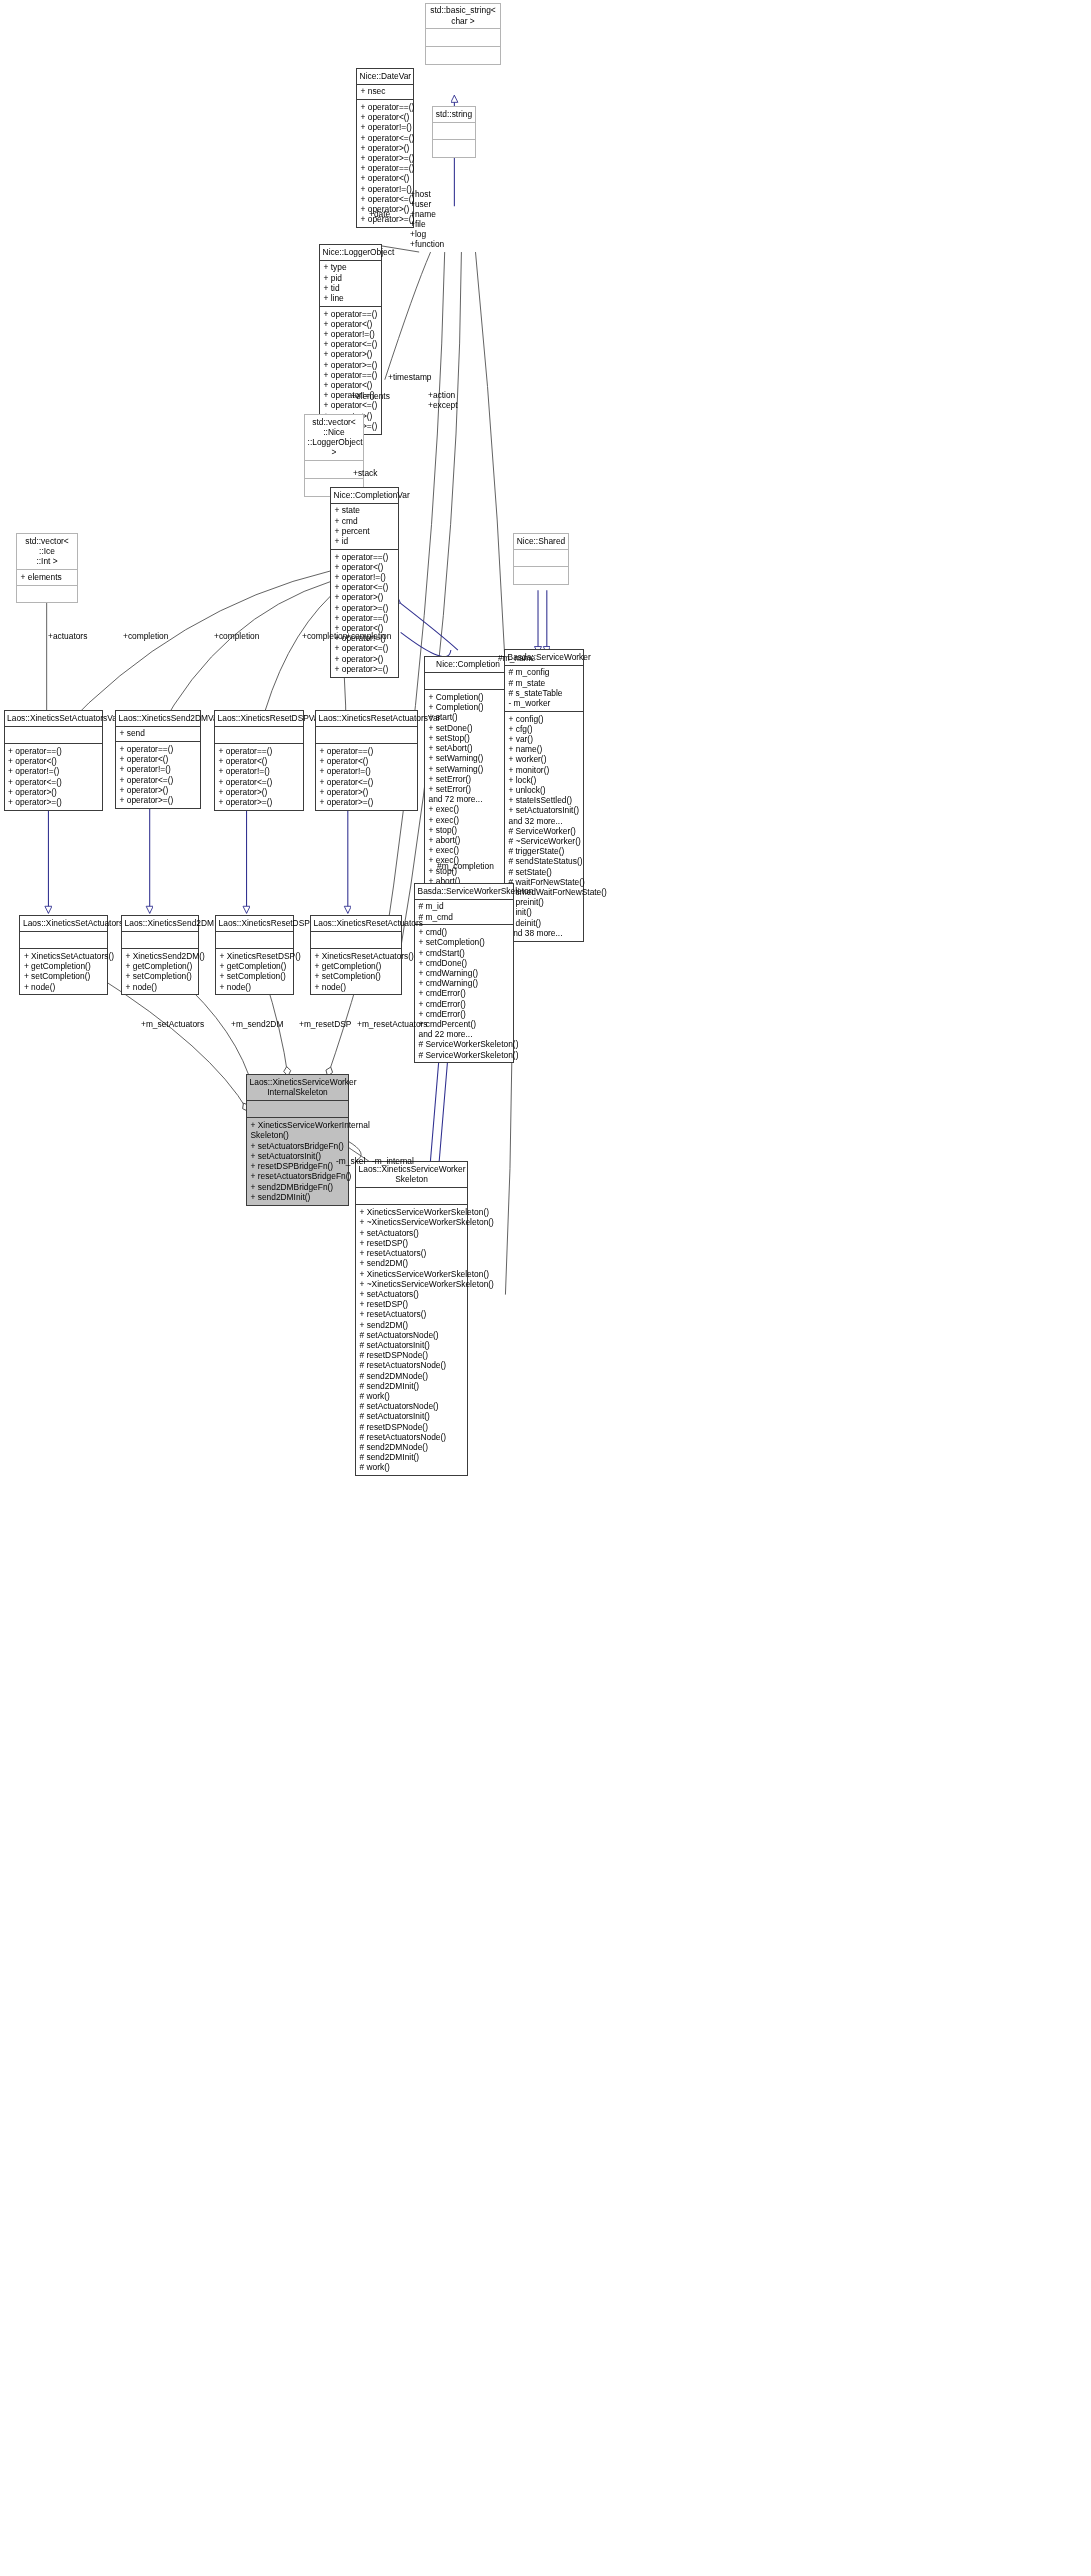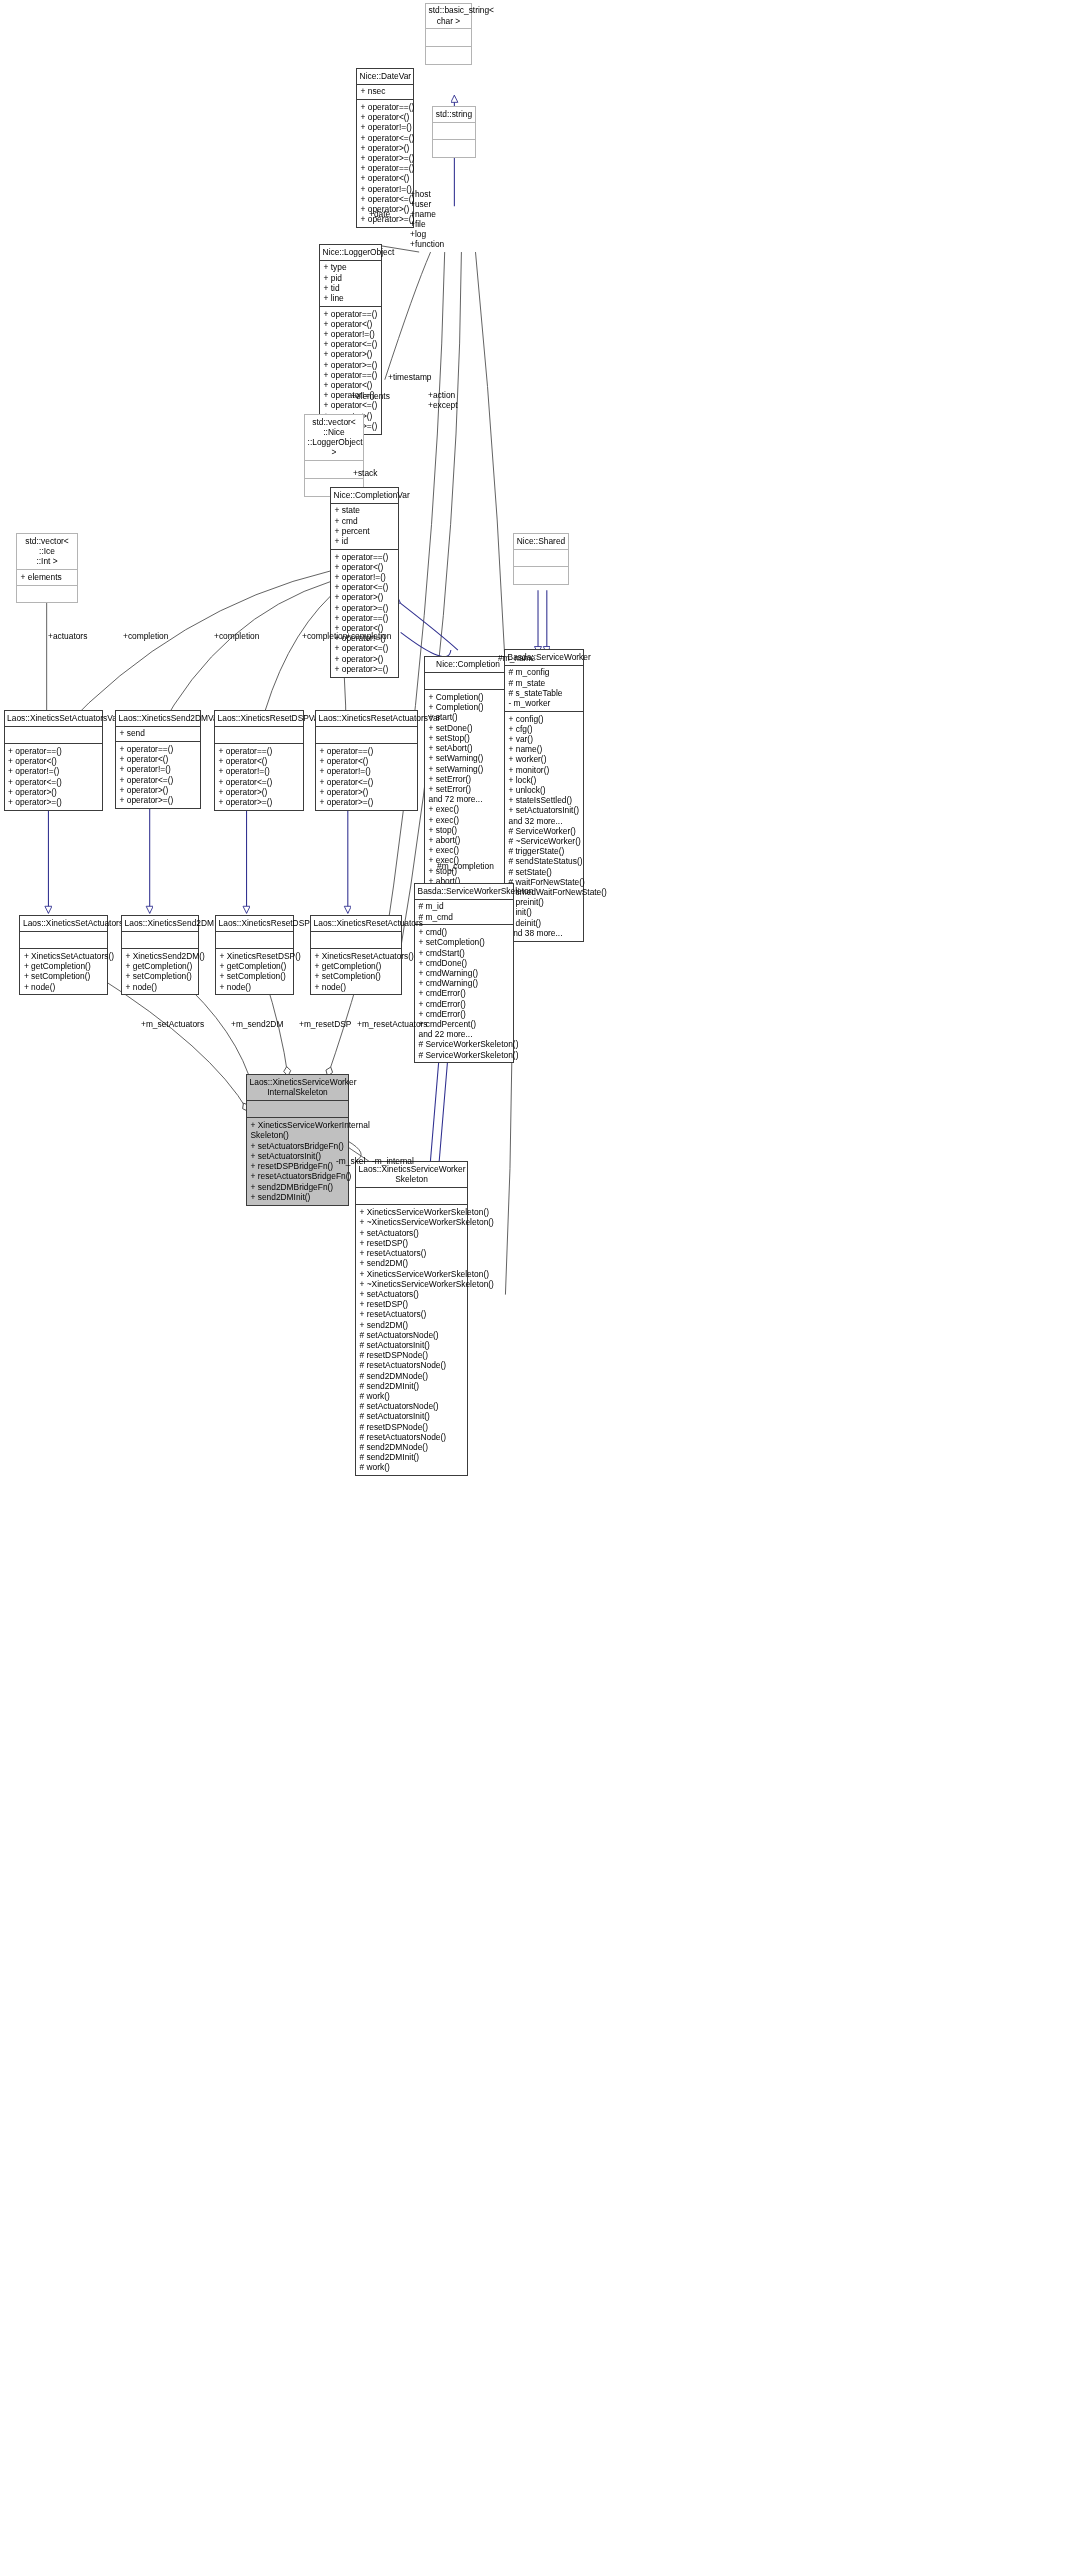--- a/index.html
+++ b/index.html
@@ -159,21 +159,21 @@
   <div class="edge-label" style="left:302px; top:631px;">+completion</div>
   <div class="edge-label" style="left:346px; top:631px;">+completion</div>
   <div class="edge-label" style="left:437px; top:861px;">#m_completion</div>
   <div class="edge-label" style="left:141px; top:1019px;">+m_setActuators</div>
   <div class="edge-label" style="left:231px; top:1019px;">+m_send2DM</div>
   <div class="edge-label" style="left:299px; top:1019px;">+m_resetDSP</div>
   <div class="edge-label" style="left:357px; top:1019px;">+m_resetActuators</div>
   <div class="edge-label" style="left:336px; top:1156px;">-m_skel</div>
   <div class="edge-label" style="left:372px; top:1156px;">-m_internal</div>
 
-  <div class="uml-box thin" style="left:425px; top:2.6px; width:47px;">
+  <div class="uml-box thin" style="left:425px; top:2.6px; width:76px;">
     <div class="uml-title">std::basic_string&lt;
 char &gt;</div>
     <div class="uml-sep"></div>
     <div class="uml-section empty"></div>
     <div class="uml-sep"></div>
     <div class="uml-section empty"></div>
   </div>
 
   <div class="uml-box thin" style="left:432px; top:106px; width:44px;">
     <div class="uml-title">std::string</div>

